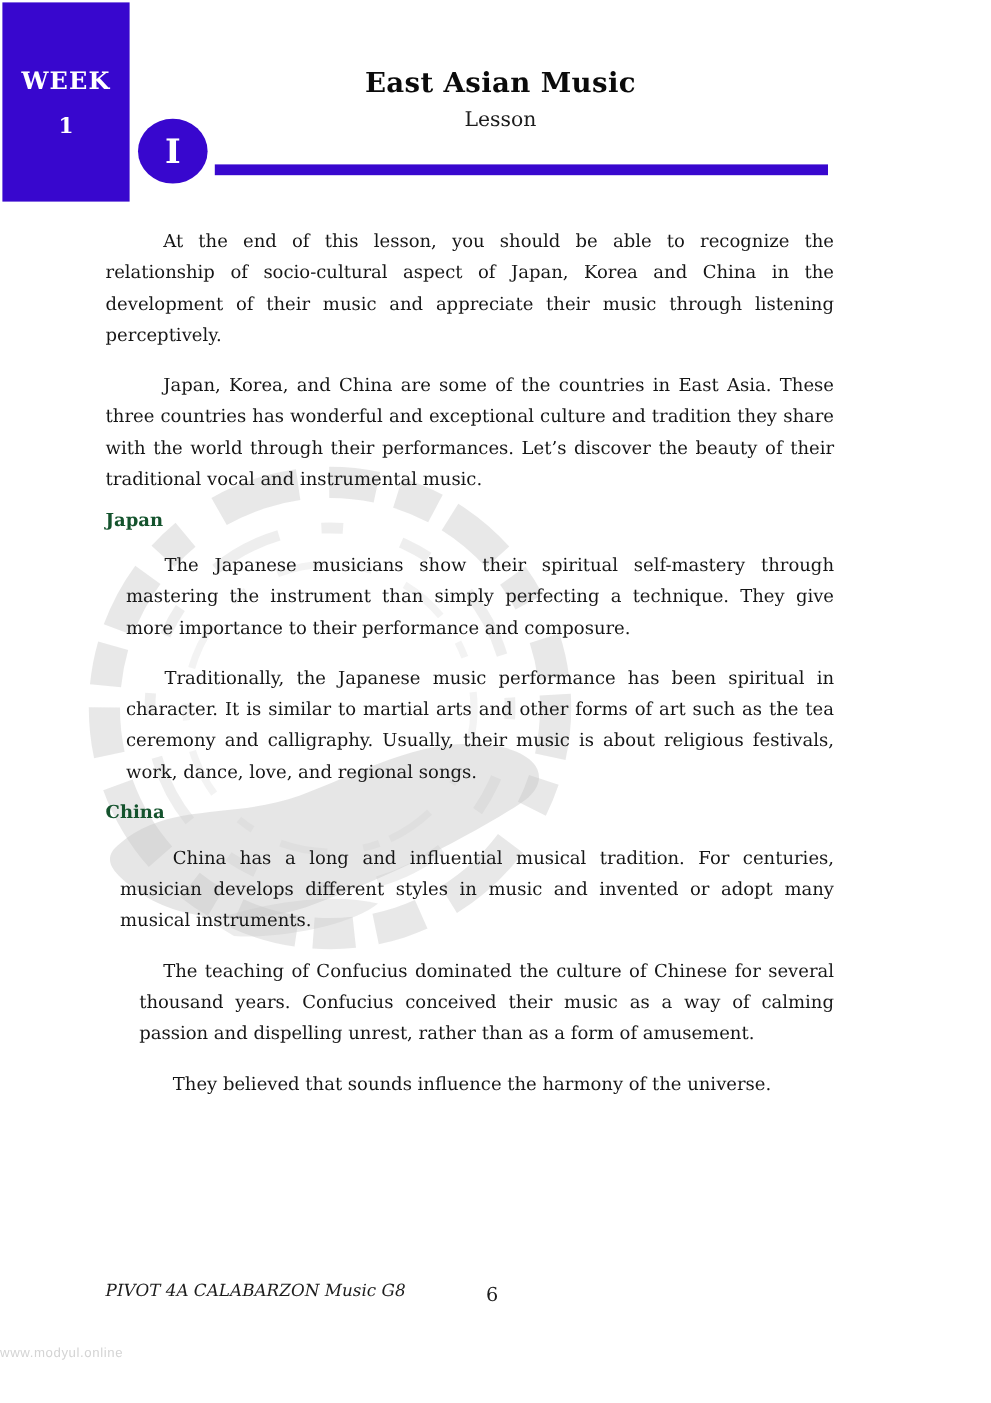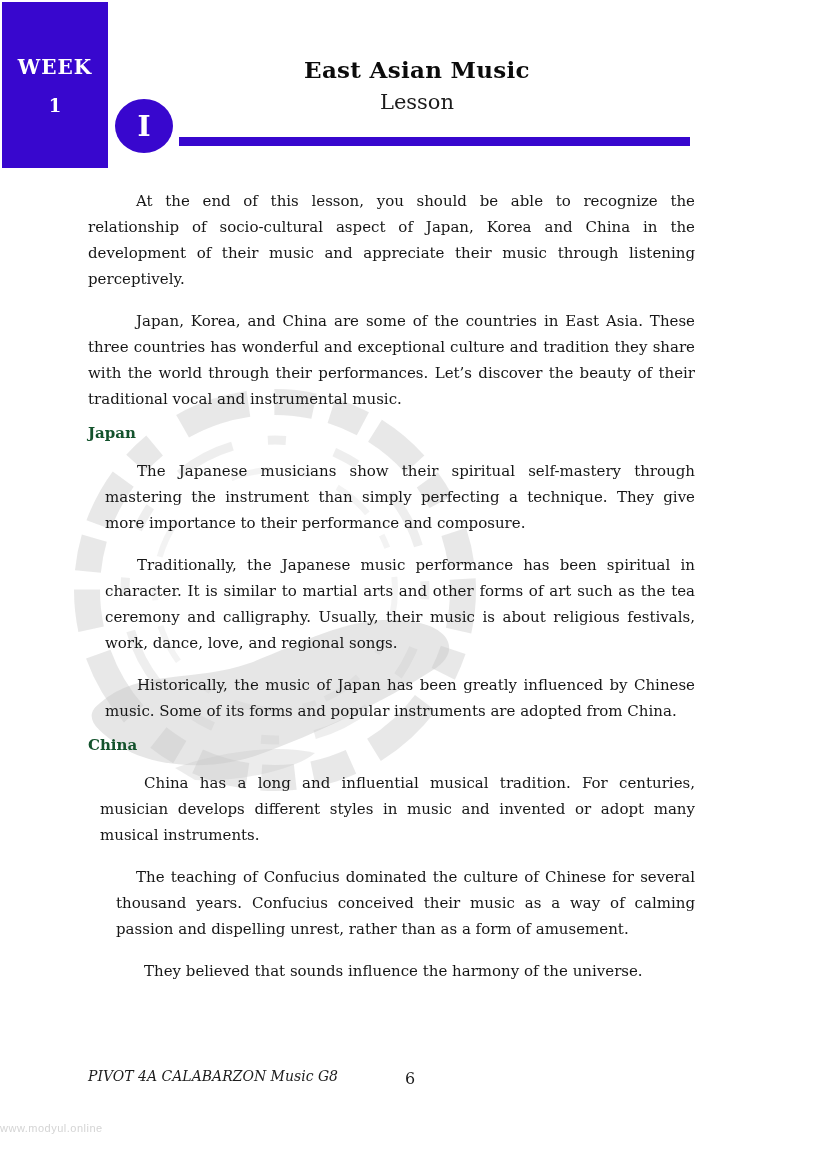--- a/index.html
+++ b/index.html
@@ -49,21 +49,21 @@
   }
   
   .title-block{
     position:absolute;left:132px;top:56px;width:570px;
     text-align:center;z-index:2;
   }
   .page-title{
     margin:0;font-size:23px;font-weight:bold;color:#0b0b0b;
     letter-spacing:0.3px;
   }
-  .page-subtitle{margin-top:7px;font-size:21px;color:#1c1c1c;}
+  .page-subtitle{margin-top:7px;font-size:17px;color:#1c1c1c;}
   
   .content{
     position:absolute;left:88px;top:172px;width:607px;z-index:1;
   }
   .body-p{
     margin:16px 0 8px 0;
     font-size:15px;line-height:26px;
     text-align:justify;text-indent:48px;
     color:var(--ink);
   }
@@ -122,21 +122,20 @@
     <div class="page-subtitle">Lesson</div>
   </div>
 
   <div class="content">
     <p class="body-p">At the end of this lesson, you should be able to recognize the relationship of socio-cultural aspect of Japan, Korea and China in the development of their music and appreciate their music through listening perceptively.</p>
     <p class="body-p">Japan, Korea, and China are some of the countries in East Asia. These three countries has wonderful and exceptional culture and tradition they share with the world through their performances. Let’s discover the beauty of their traditional vocal and instrumental music.</p>
 
     <h3 class="section-heading">Japan</h3>
     <p class="body-p sect">The Japanese musicians show their spiritual self-mastery through mastering the instrument than simply perfecting a technique. They give more importance to their performance and composure.</p>
     <p class="body-p sect">Traditionally, the Japanese music performance has been spiritual in character. It is similar to martial arts and other forms of art such as the tea ceremony and calligraphy. Usually, their music is about religious festivals, work, dance, love, and regional songs.</p>
-    <p class="body-p sect">Historically, the music of Japan has been greatly influenced by Chinese music. Some of its forms and popular instruments are adopted from China.</p>
 
     <h3 class="section-heading">China</h3>
     <p class="body-p sect2">China has a long and influential musical tradition. For centuries, musician develops different styles in music and invented or adopt many musical instruments.</p>
     <p class="body-p deep">The teaching of Confucius dominated the culture of Chinese for several thousand years. Confucius conceived their music as a way of calming passion and dispelling unrest, rather than as a form of amusement.</p>
     <p class="body-p sect2">They believed that sounds influence the harmony of the universe.</p>
   </div>
 
   <div class="footer-left">PIVOT 4A CALABARZON Music G8</div>
   <div class="footer-page">6</div>
   <div class="footer-watermark">www.modyul.online</div>

